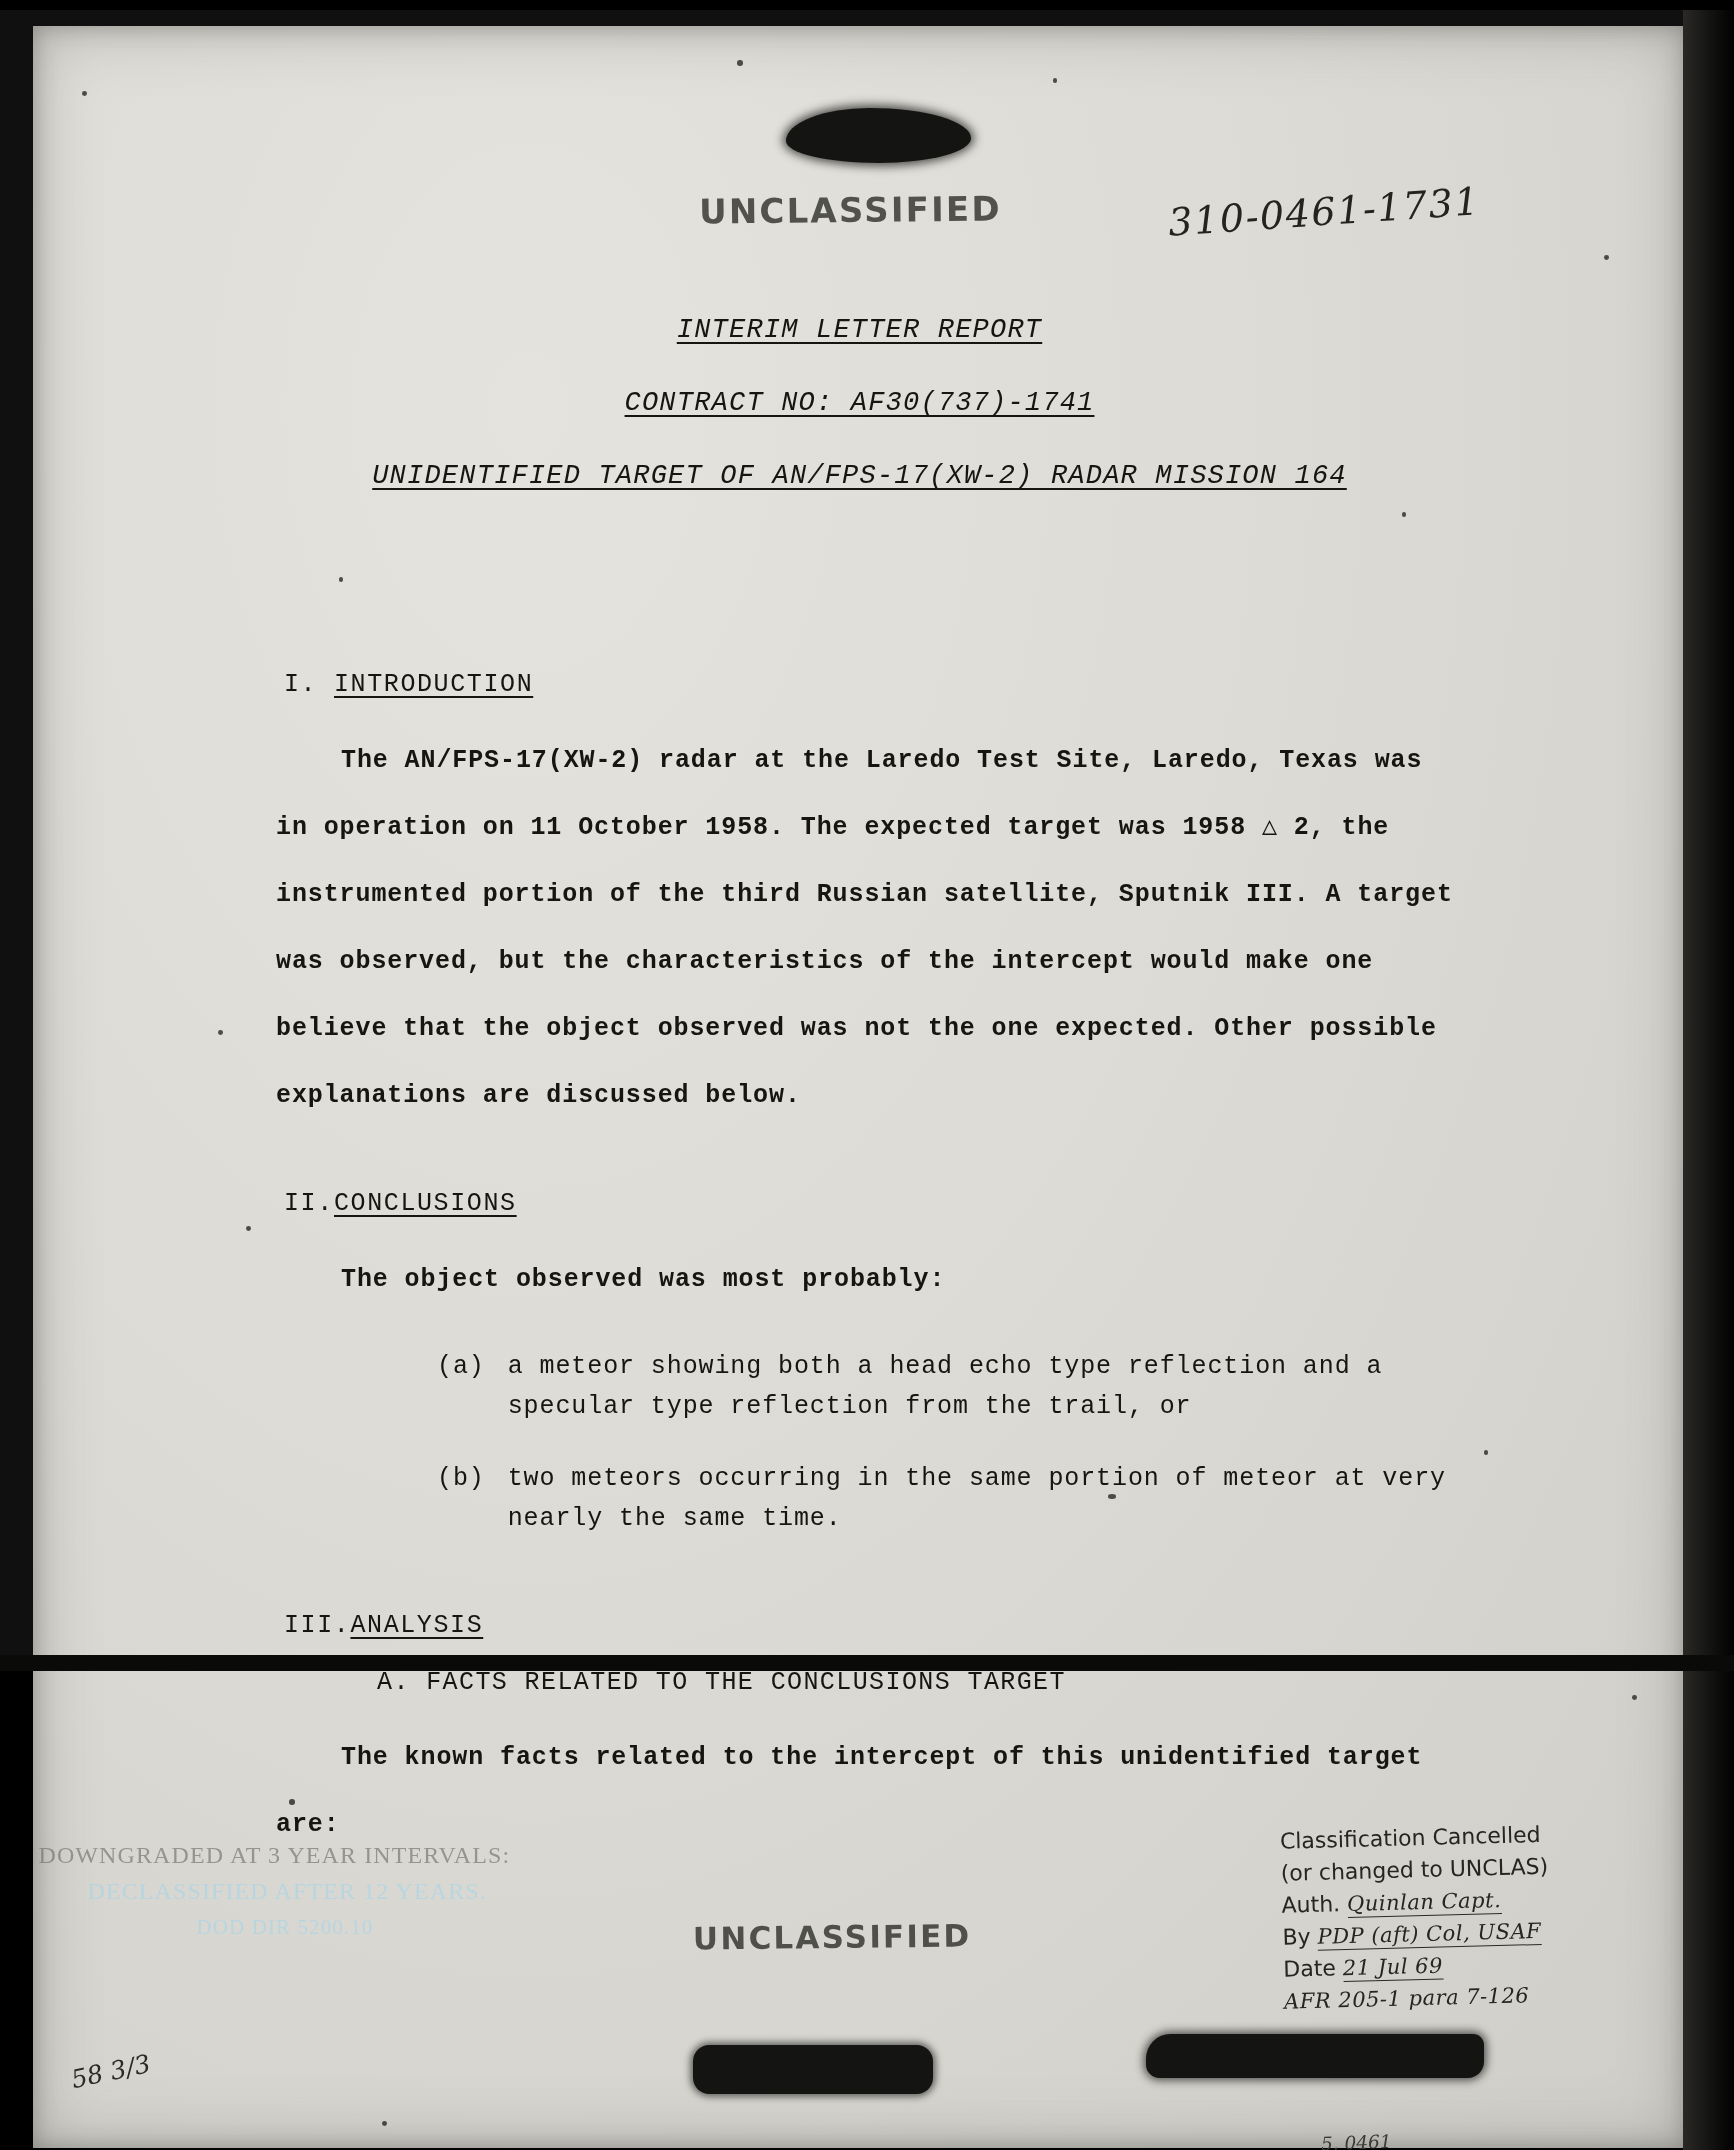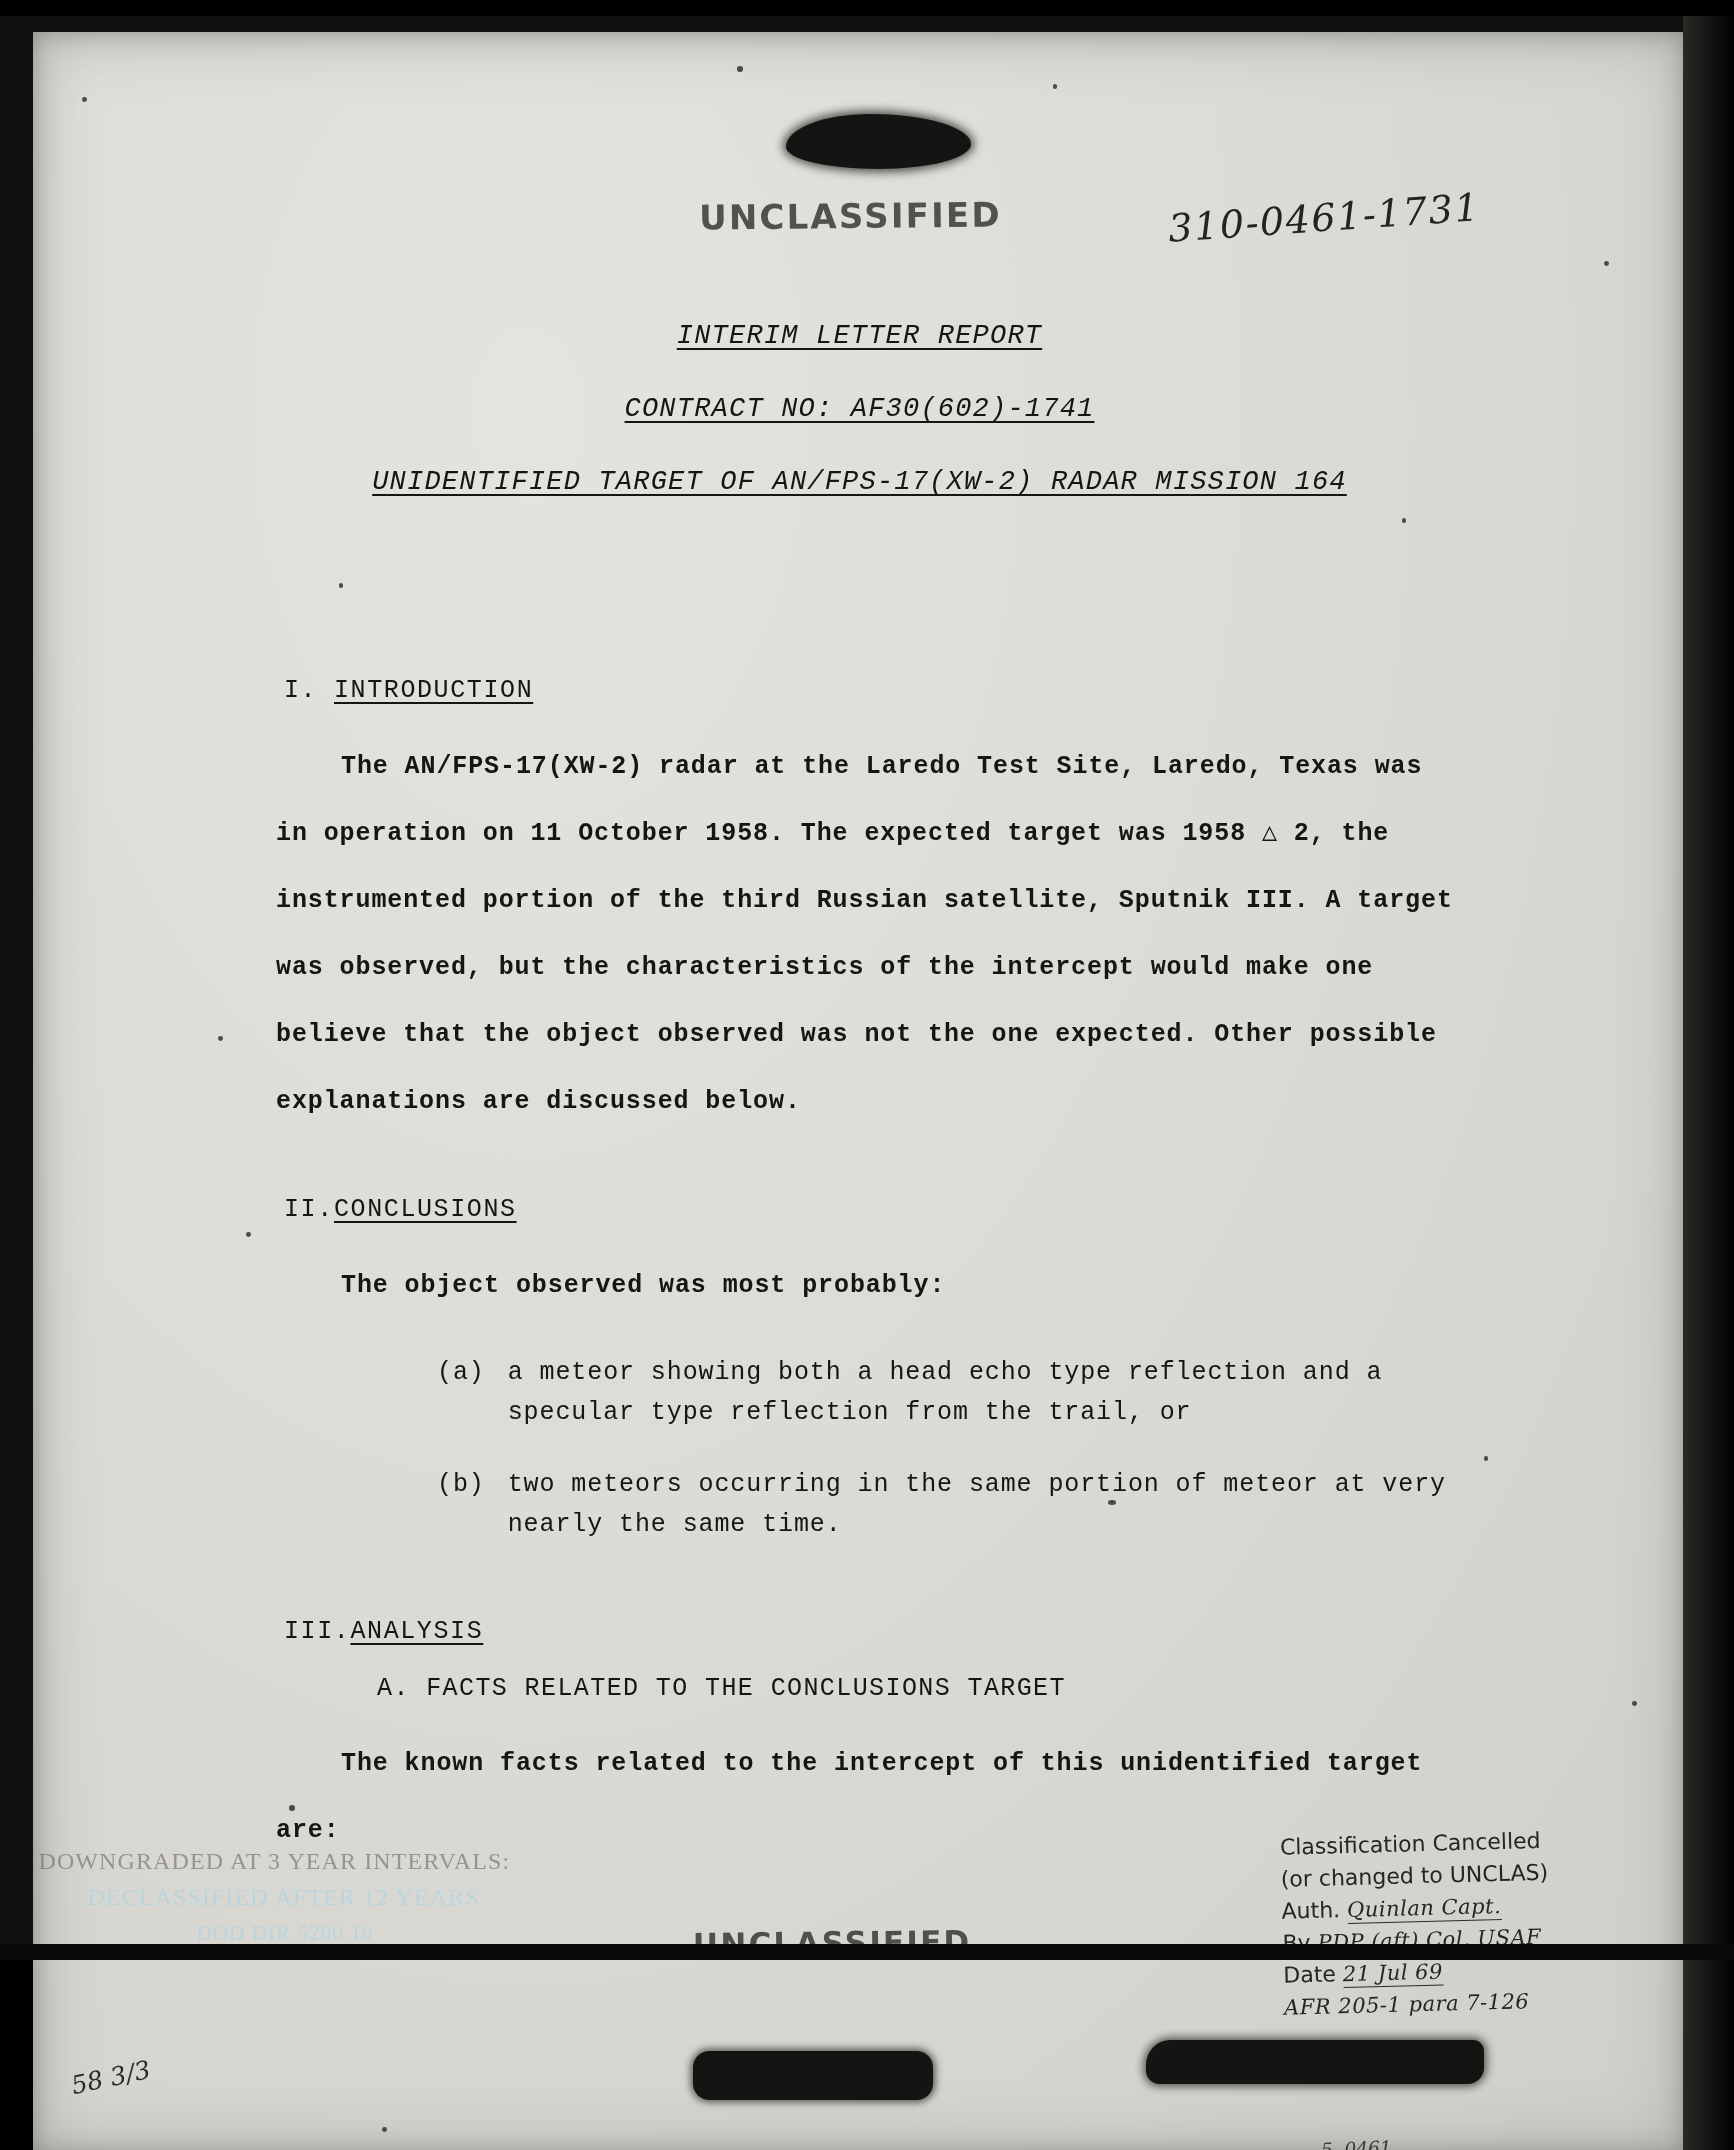--- a/index.html
+++ b/index.html
@@ -10,23 +10,23 @@
   body {
     width: 1735px;
     height: 2151px;
     overflow: hidden;
     font-family: "Liberation Mono", monospace;
   }
 
   
   #scan-frame {
     position: absolute;
-    left: 0; top: 16px;
+    left: 0; top: 10px;
     width: 1735px;
-    height: 1944px;
+    height: 1661px;
     background: #111010;
   }
   #page-sheet {
     position: absolute;
     left: 33px;
     top: 16.4px;
     width: 1653px;
     height: 2122px;
     background: #d9d9d4;
     background-image:
@@ -249,21 +249,21 @@
     <div class="hand" id="handwritten-id">310-0461-1731</div>
     <div class="hand" id="corner-scrawl">58
 3/3</div>
     <div class="hand" id="tiny-scrawl-bottom">5. 0461</div>
 
     <div id="title-block">
       <div class="line">
         <span class="u">INTERIM LETTER REPORT</span>
       </div>
       <div class="line">
-        <span class="u">CONTRACT NO:   AF30(602)-1741</span>
+        <span class="u">CONTRACT NO:   AF30(737)-1741</span>
       </div>
       <div class="line">
         <span class="u">UNIDENTIFIED TARGET OF AN/FPS-17(XW-2) RADAR MISSION 164</span>
       </div>
     </div>
 
     <div id="body-block">
 
       <div class="sec-head">
         <span class="num">I.</span><span class="u">INTRODUCTION</span>

